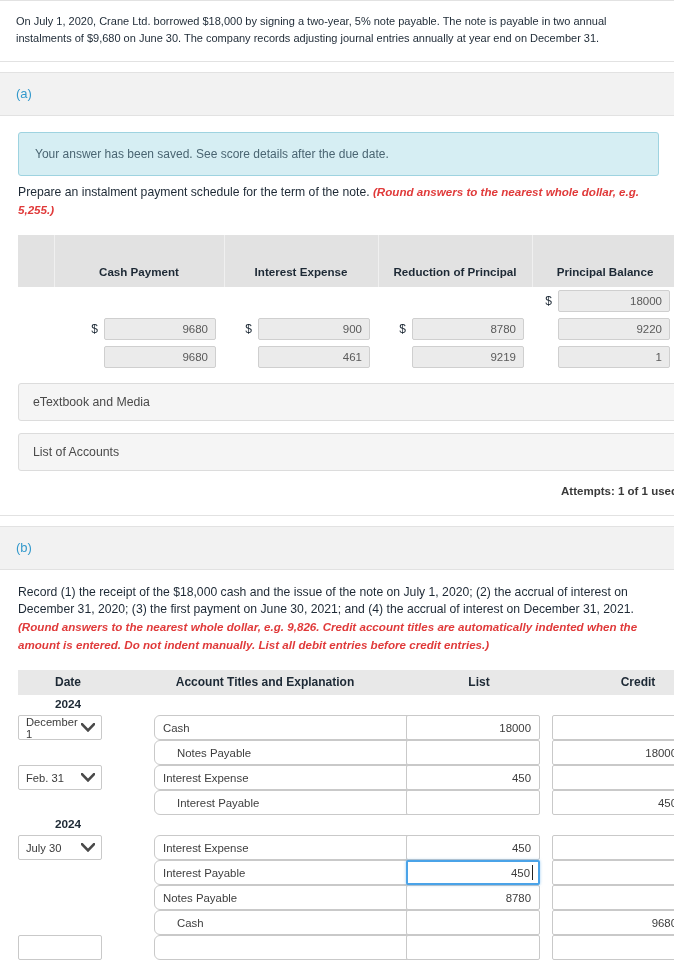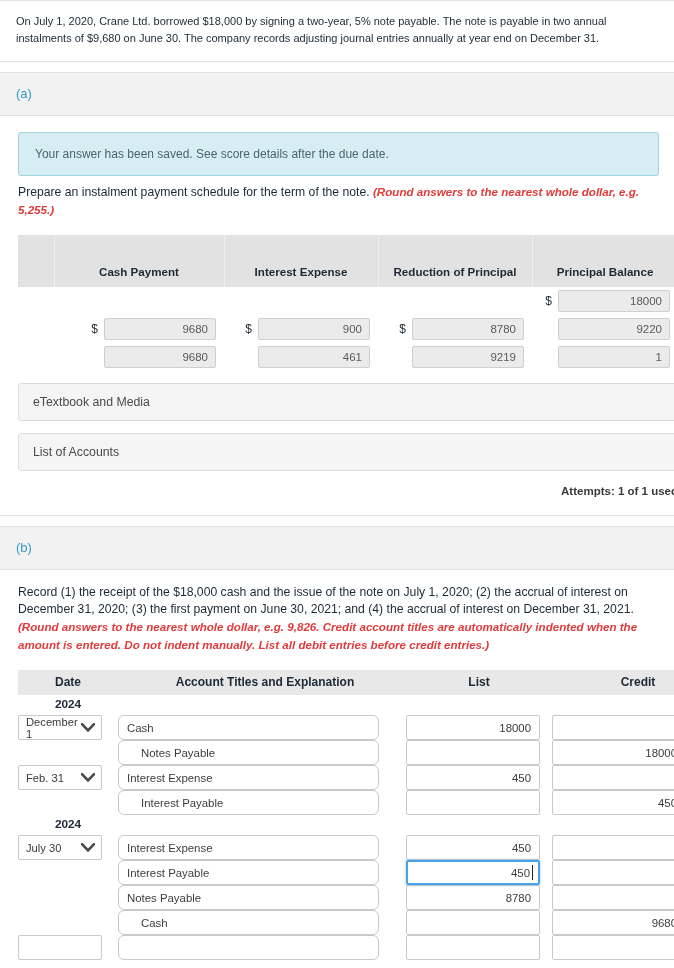--- a/index.html
+++ b/index.html
@@ -218,20 +218,21 @@
     width: 261px;
     height: 25px;
     box-sizing: border-box;
     border: 1px solid #c9c9c9;
     border-radius: 6px;
     background: #ffffff;
     font-family: "Liberation Sans", sans-serif;
     font-size: 11.4px;
     color: #3d3d3d;
     padding: 0 8px;
+    margin-left: 36px;
   }
   input.acct.indent { padding-left: 22px; }
 
   .amtcell { padding: 2px 5px 2px 5px; }
   input.amt {
     width: 134px;
     height: 25px;
     box-sizing: border-box;
     border: 1px solid #c9c9c9;
     border-radius: 2px;

